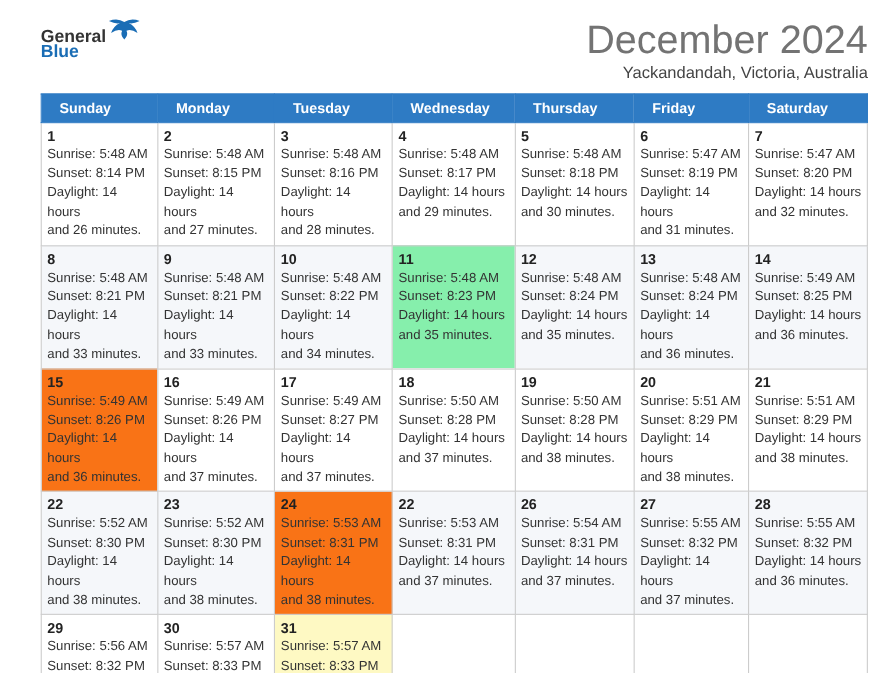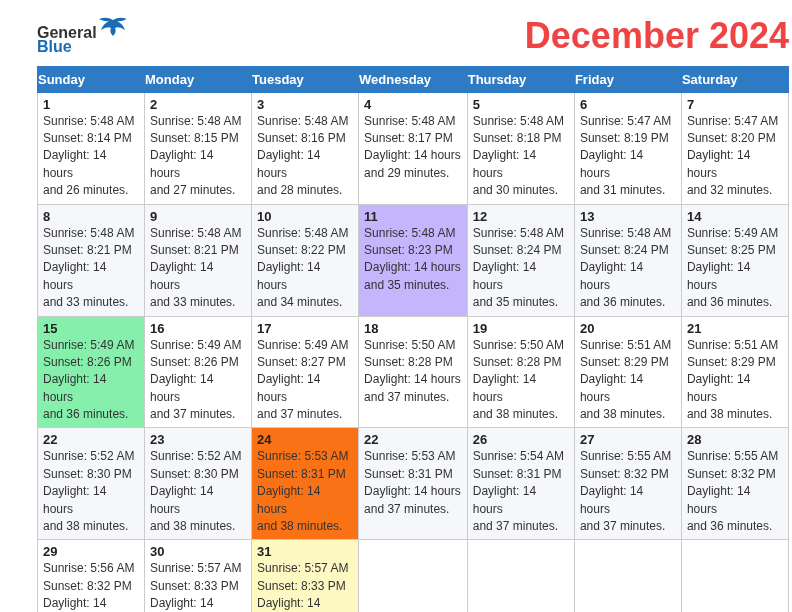--- a/index.html
+++ b/index.html
@@ -32,39 +32,39 @@
     .logo-row {
       display: flex;
       align-items: center;
       gap: 2px;
     }
     .title-block {
       text-align: right;
     }
     .month-title {
       font-size: 36px;
-      font-weight: bold;
-      color: #ef4444;
+      font-weight: normal;
+      color: #737373;
       line-height: 1.1;
     }
     .location {
       font-size: 15px;
       color: #444;
       margin-top: 2px;
     }
     .calendar {
       flex: 1;
       border-collapse: collapse;
       width: 100%;
       font-size: 10.5px;
     }
     .calendar th {
       background: #2e7bc4;
       color: #fff;
-      padding: 5px 0;
+      padding: 5px 16px;
       text-align: left;
       font-size: 13px;
       font-weight: bold;
       border: 1px solid #2e7bc4;
     }
     .calendar td {
       border: 1px solid #ccc;
       vertical-align: top;
       padding: 4px 5px;
       width: 113px;
@@ -100,20 +100,21 @@
         <div style="font-size:16px; font-weight:bold; color:#333; line-height:1.1;">
           <span style="color:#333;">General</span><span style="display:inline-block; margin-left:2px;"><svg width="28" height="22" viewBox="0 0 28 22">
                 <path d="M14 4 Q20 0 28 3 Q22 6 18 5 Q24 8 26 14 Q20 10 16 12 Q18 16 14 20 Q10 16 12 12 Q8 10 2 14 Q4 8 10 5 Q6 6 0 3 Q8 0 14 4Z" fill="#1a6db5"></path>
               </svg></span>
         </div>
       </div>
       <div style="font-size:16px; font-weight:bold; color:#1a6db5; margin-top:-4px;">Blue</div>
     </div>
     <div class="title-block">
       <div class="month-title">December 2024</div>
+      <div class="location">Yackandandah, Victoria, Australia</div>
     </div>
   </div>
 
   <table class="calendar">
     <thead>
       <tr>
         <th>Sunday</th>
         <th>Monday</th>
         <th>Tuesday</th>
         <th>Wednesday</th>
@@ -189,21 +190,21 @@
 Daylight: 14 hours
 and 33 minutes.</div>
           </td>
           <td style="background: rgb(245, 247, 250); height: 76px;">
             <span class="day-num">10</span>
             <div class="day-info" style="white-space: pre-line;">Sunrise: 5:48 AM
 Sunset: 8:22 PM
 Daylight: 14 hours
 and 34 minutes.</div>
           </td>
-          <td style="background: #c4b5fd; height: 76px;">
+          <td style="background: #86efac; height: 76px;">
             <span class="day-num">11</span>
             <div class="day-info" style="white-space: pre-line;">Sunrise: 5:48 AM
 Sunset: 8:23 PM
 Daylight: 14 hours
 and 35 minutes.</div>
           </td>
           <td style="background: rgb(245, 247, 250); height: 76px;">
             <span class="day-num">12</span>
             <div class="day-info" style="white-space: pre-line;">Sunrise: 5:48 AM
 Sunset: 8:24 PM
@@ -219,21 +220,21 @@
           </td>
           <td style="background: rgb(245, 247, 250); height: 76px;">
             <span class="day-num">14</span>
             <div class="day-info" style="white-space: pre-line;">Sunrise: 5:49 AM
 Sunset: 8:25 PM
 Daylight: 14 hours
 and 36 minutes.</div>
           </td>
         </tr>
         <tr style="background: rgb(255, 255, 255);">
-          <td style="background: #86efac; height: 76px;">
+          <td style="background: #f97316; height: 76px;">
             <span class="day-num">15</span>
             <div class="day-info" style="white-space: pre-line;">Sunrise: 5:49 AM
 Sunset: 8:26 PM
 Daylight: 14 hours
 and 36 minutes.</div>
           </td>
           <td style="background: rgb(255, 255, 255); height: 76px;">
             <span class="day-num">16</span>
             <div class="day-info" style="white-space: pre-line;">Sunrise: 5:49 AM
 Sunset: 8:26 PM

